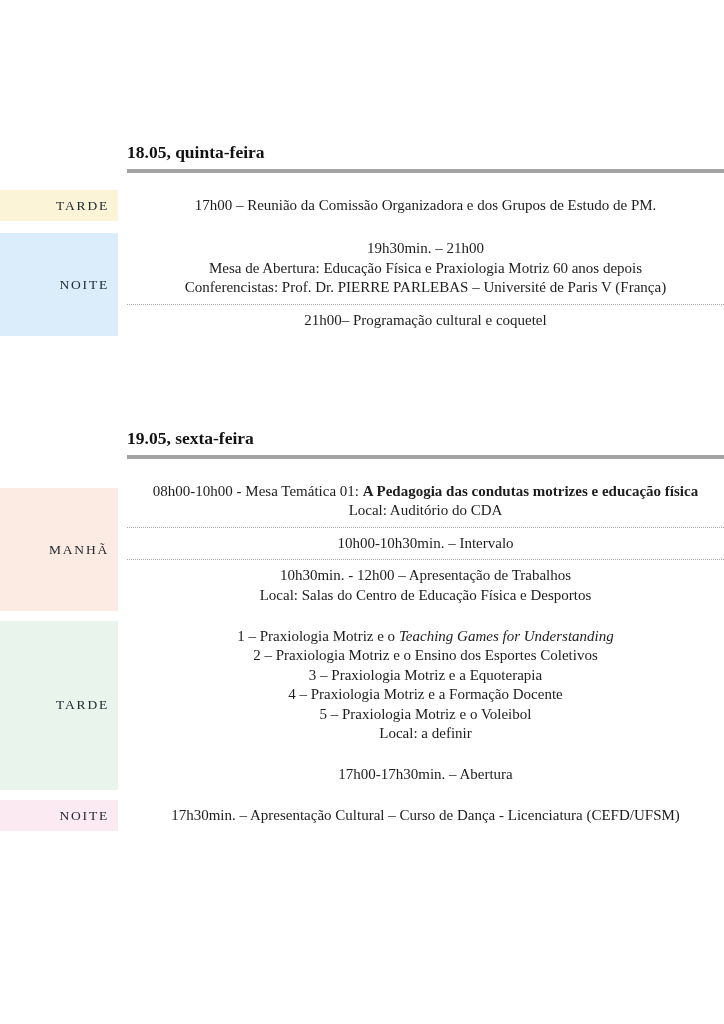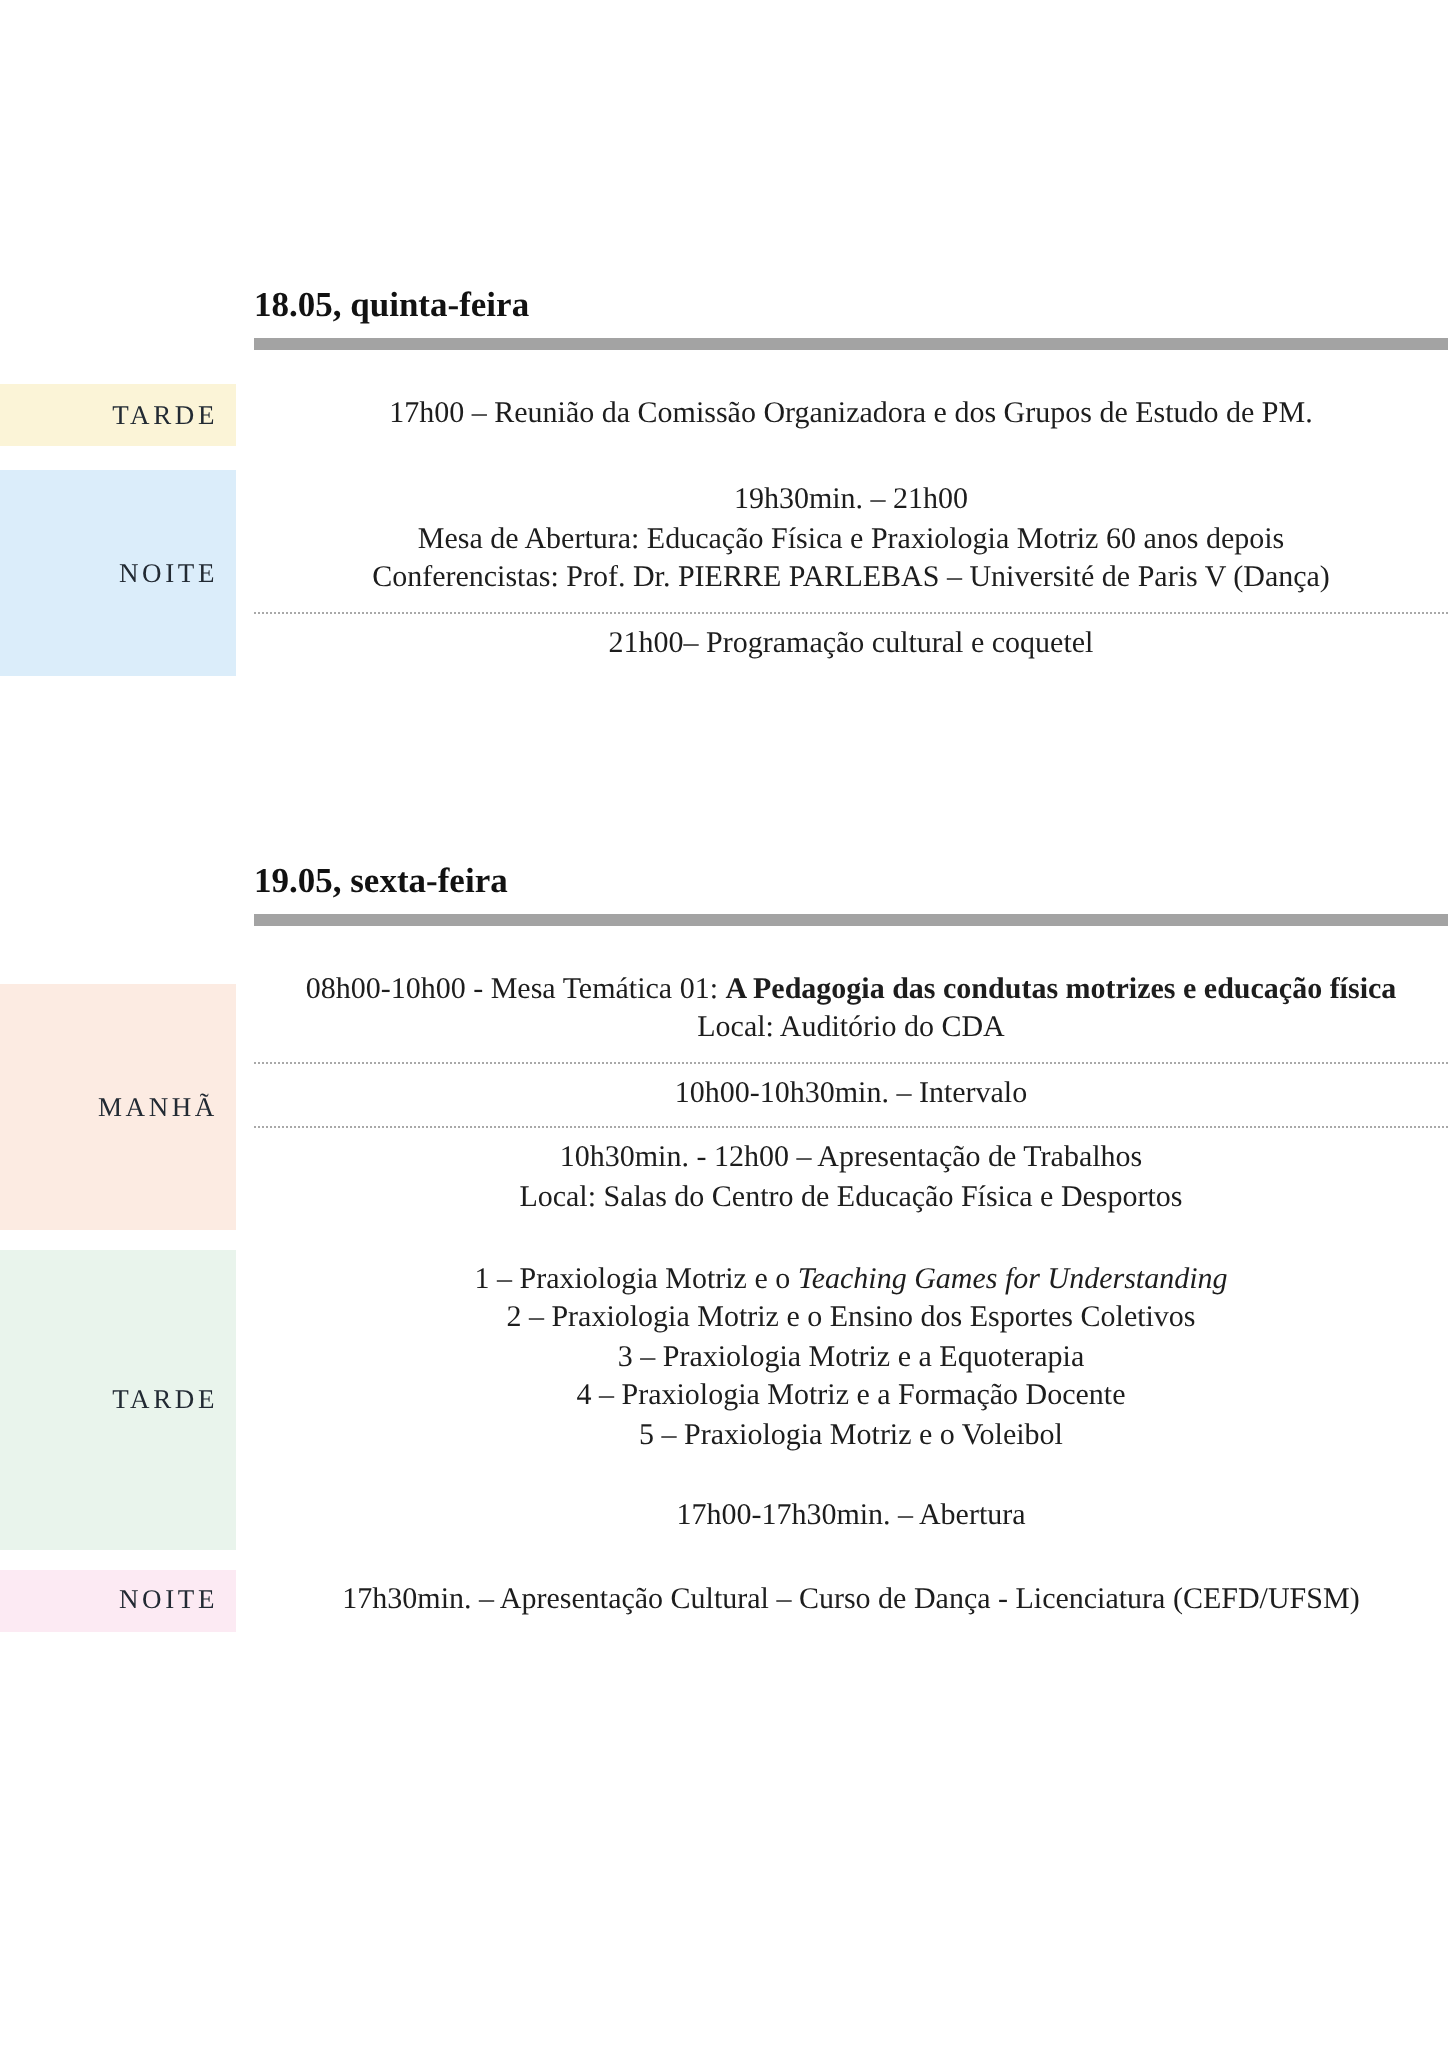--- a/index.html
+++ b/index.html
@@ -9,21 +9,21 @@
     background:#ffffff;
     font-family:"Liberation Serif","DejaVu Serif",serif;
     color:#1d1d1d;
     overflow:hidden;
   }
   .day--first{padding-top:142px;}
   .day--second{padding-top:92px;}
   .day-title{
     margin:0 0 0 127px;
     padding-bottom:6px;
-    border-bottom:6px solid #a3a3a3;
+    border-bottom:4px solid #a3a3a3;
     font-size:17.5px;line-height:21px;
     font-weight:bold;color:#121212;
   }
   .section{display:flex;align-items:stretch;margin-top:12px;}
   .section--after-title{margin-top:17px;}
   .section--gap10{margin-top:10px;}
   .label-col{
     flex:0 0 118px;box-sizing:border-box;
     display:flex;align-items:center;justify-content:flex-end;
     padding-right:9px;
@@ -54,21 +54,21 @@
         </div>
       </div>
     </div>
 
     <div class="section">
       <div class="label-col" style="background-color: rgb(219, 237, 250);">NOITE</div>
       <div class="content-col sep">
         <div class="row">
           <div class="line">19h30min. – 21h00</div>
           <div class="line">Mesa de Abertura: Educação Física e Praxiologia Motriz 60 anos depois</div>
-          <div class="line">Conferencistas: Prof. Dr. PIERRE PARLEBAS – Université de Paris V (Dança)</div>
+          <div class="line">Conferencistas: Prof. Dr. PIERRE PARLEBAS – Université de Paris V (França)</div>
         </div>
         <div class="row">
           <div class="line">21h00– Programação cultural e coquetel</div>
         </div>
       </div>
     </div>
   </section>
 
   <section class="day day--second">
     <h2 class="day-title">19.05, sexta-feira</h2>
@@ -92,20 +92,21 @@
 
     <div class="section section--gap10">
       <div class="label-col" style="background-color: rgb(233, 244, 236);">TARDE</div>
       <div class="content-col nosep">
         <div class="row">
           <div class="line"><span>1 – Praxiologia Motriz e o </span><span class="i">Teaching Games for Understanding</span></div>
           <div class="line">2 – Praxiologia Motriz e o Ensino dos Esportes Coletivos</div>
           <div class="line">3 – Praxiologia Motriz e a Equoterapia</div>
           <div class="line">4 – Praxiologia Motriz e a Formação Docente</div>
           <div class="line">5 – Praxiologia Motriz e o Voleibol</div>
+          <div class="line">Local: a definir</div>
         </div>
         <div class="row">
           <div class="line">17h00-17h30min. – Abertura</div>
         </div>
       </div>
     </div>
 
     <div class="section section--gap10">
       <div class="label-col" style="background-color: rgb(252, 234, 243);">NOITE</div>
       <div class="content-col sep">

